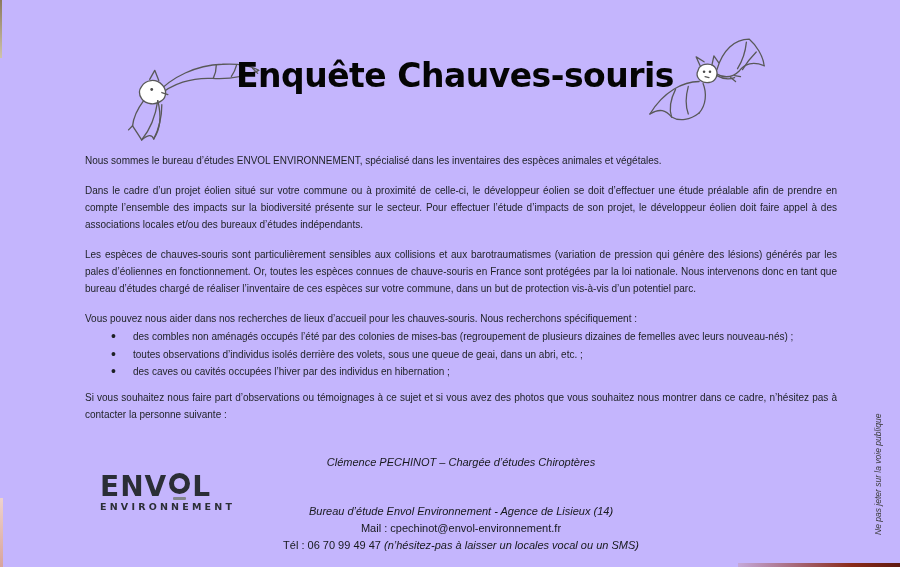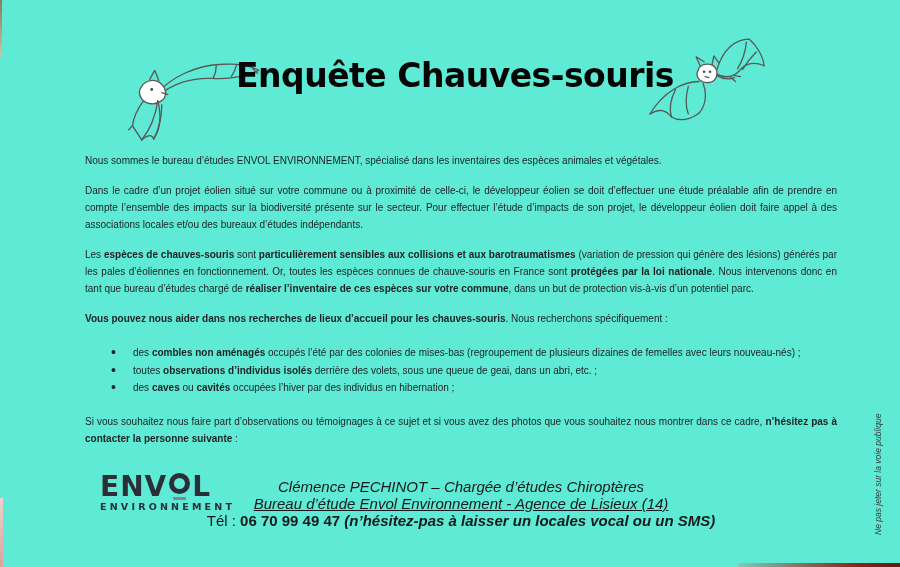--- a/index.html
+++ b/index.html
@@ -1,51 +1,51 @@
 <!DOCTYPE html>
 <html><head>
 <meta charset="utf-8">
 <style>
   html,body{margin:0;padding:0;background:#e8e8e8;}
   .sheet{
     position:relative;width:900px;height:567px;margin:0 auto;
-    background:#5eead4;overflow:hidden;
+    background:#c4b5fd;overflow:hidden;
     font-family:"Liberation Sans",sans-serif;color:#1d2024;
   }
-  .b{font-weight:bold;}
+  .b{font-weight:normal;}
   .i{font-style:italic;}
-  .u{text-decoration:underline;}
+  .u{margin-top:32px;}
 
   .title{
     position:absolute;left:80px;top:56px;width:750px;text-align:center;
     font-family:"DejaVu Sans",sans-serif;font-weight:bold;
     font-size:33px;letter-spacing:-0.5px;color:#050505;white-space:nowrap;
   }
   .bat{position:absolute;}
   .bat svg{display:block;width:100%;height:100%;}
   .bat-left{left:103px;top:32px;width:162px;height:116px;}
   .bat-right{left:644px;top:30px;width:128px;height:104px;}
   .bat path, .bat line{fill:none;stroke:#585858;stroke-width:1.3;stroke-linecap:round;stroke-linejoin:round;}
   .bat .fill{fill:#ffffff;}
   .bat .dot{fill:#4a4a4a;stroke:none;}
 
   .content{
     position:absolute;left:85px;top:152px;width:752px;
     font-size:10px;line-height:17px;
   }
   .content p{margin:0 0 13px 0;text-align:justify;}
-  .content p.tight{margin-bottom:18px;}
+  .content p.tight{margin-bottom:2px;}
   .content ul{margin:0 9px 0 0;padding:0 0 0 48px;list-style:none;}
   .content li{position:relative;text-align:justify;line-height:16.6px;margin-bottom:1px;}
   .content li::before{content:"\2022";position:absolute;left:-22px;top:-1px;font-size:14px;color:#1d2024;}
-  .content p.closing{margin-top:16px;margin-bottom:0;}
+  .content p.closing{margin-top:8px;margin-bottom:0;}
 
   .contact{
-    position:absolute;left:85px;top:478px;width:752px;text-align:center;
-    font-size:15px;line-height:17px;color:#17191d;
+    position:absolute;left:85px;top:454px;width:752px;text-align:center;
+    font-size:11px;line-height:17px;color:#17191d;
   }
   .contact .line{white-space:nowrap;}
 
   .logo{position:absolute;left:100px;top:472px;width:150px;color:#2b2e36;}
   .logo-word{display:flex;align-items:flex-end;font-family:"DejaVu Sans",sans-serif;
     font-weight:bold;font-size:28px;line-height:27px;letter-spacing:1px;}
   .logo-o{display:inline-flex;flex-direction:column;align-items:center;margin:1px 2px 0 2px;}
   .logo-o .ring{width:11px;height:11px;border:5px solid #2b2e36;border-radius:50%;}
   .logo-o .dash{width:13px;height:3.5px;background:#83868d;margin-top:2.5px;border-radius:1px;}
   .logo-sub{font-family:"DejaVu Sans",sans-serif;font-weight:bold;font-size:9.5px;
@@ -124,20 +124,21 @@
       <li><span>des </span><span class="b">combles non aménagés</span><span> occupés l’été par des colonies de mises-bas (regroupement de plusieurs dizaines de femelles avec leurs nouveau-nés) ;</span></li>
       <li><span>toutes </span><span class="b">observations d’individus isolés</span><span> derrière des volets, sous une queue de geai, dans un abri, etc. ;</span></li>
       <li><span>des </span><span class="b">caves</span><span> ou </span><span class="b">cavités</span><span> occupées l’hiver par des individus en hibernation ;</span></li>
     </ul>
     <p class="closing"><span>Si vous souhaitez nous faire part d’observations ou témoignages à ce sujet et si vous avez des photos que vous souhaitez nous montrer dans ce cadre, </span><span class="b">n’hésitez pas à contacter la personne suivante</span><span> :</span></p>
   </div>
 
   <div class="contact">
     <div class="line i">Clémence PECHINOT – Chargée d’études Chiroptères</div>
     <div class="line i u">Bureau d’étude Envol Environnement - Agence de Lisieux (14)</div>
+    <div class="line"><span>Mail : </span><span class="b">cpechinot@envol-environnement.fr</span></div>
     <div class="line"><span>Tél : </span><span class="b">06 70 99 49 47</span><span class="b i"> (n’hésitez-pas à laisser un locales vocal ou un SMS)</span></div>
   </div>
 
   <div class="logo">
     <div class="logo-word">
       <span>ENV</span>
       <span class="logo-o">
           <span class="ring"></span>
           <span class="dash"></span>
         </span>

